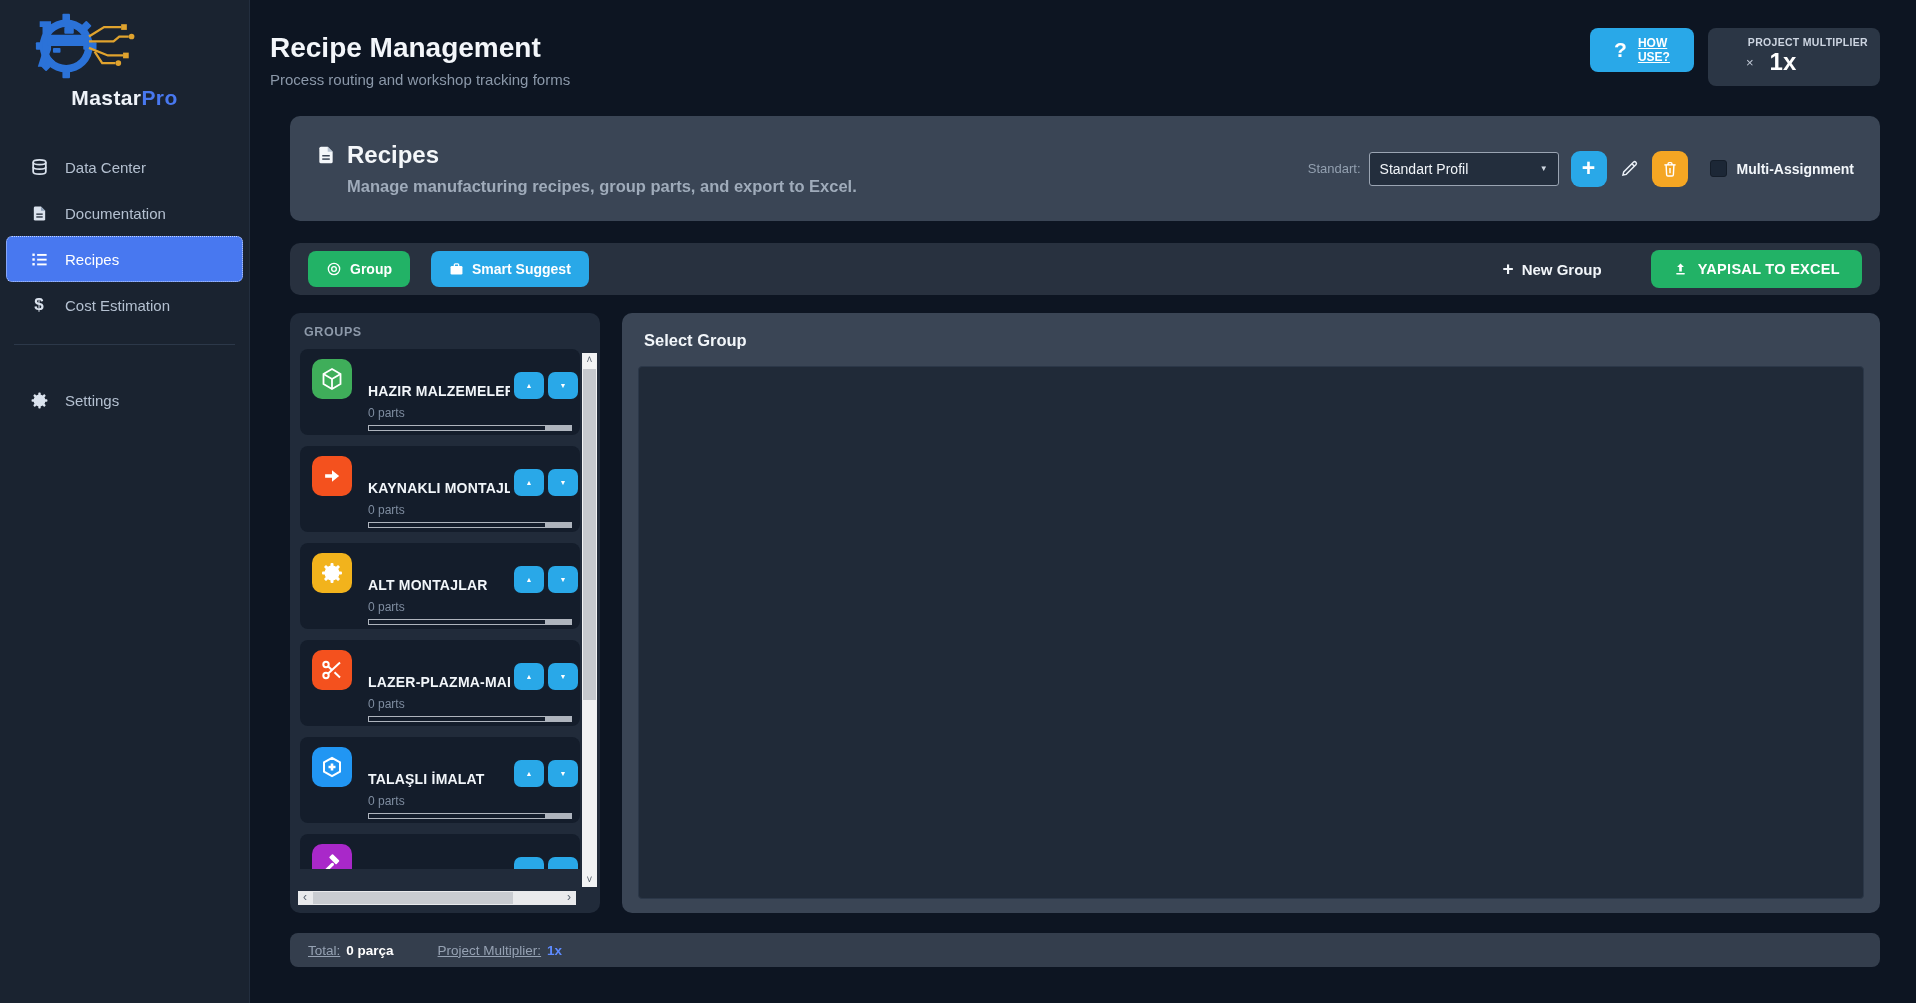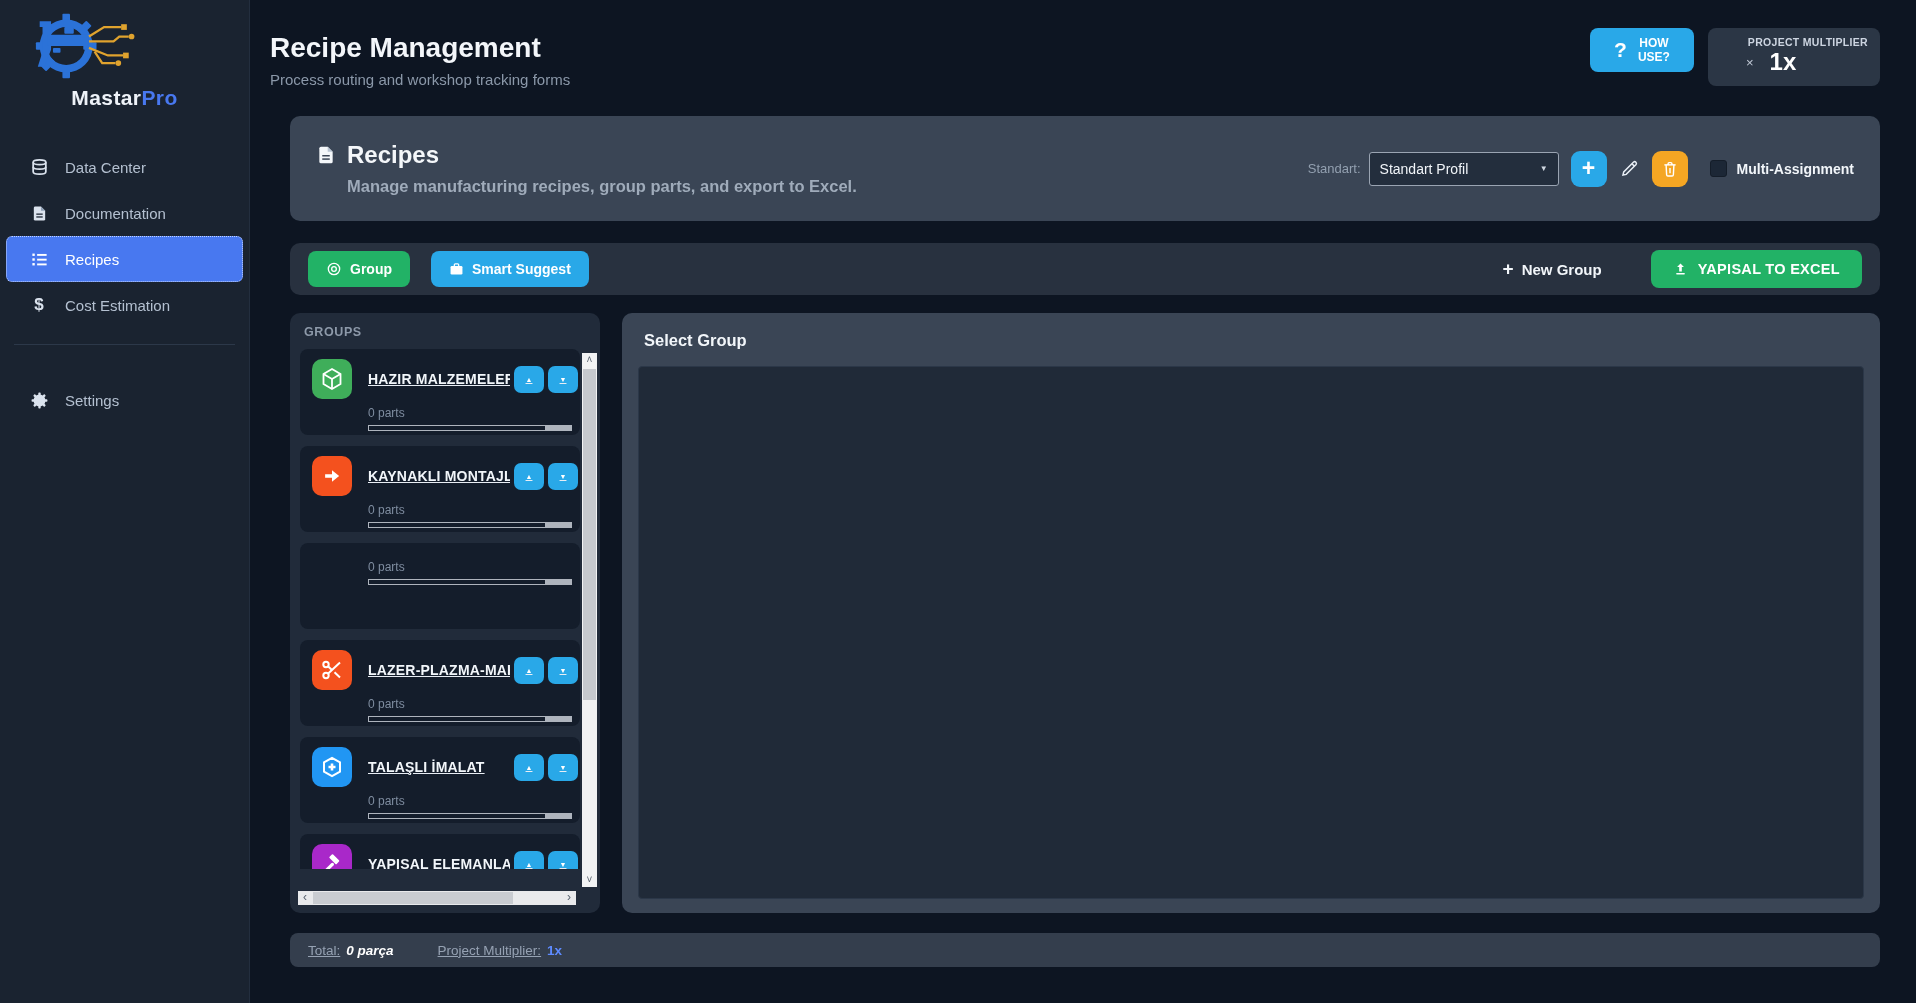--- a/index.html
+++ b/index.html
@@ -21,21 +21,21 @@
   .settings-row { margin-top:16px; }
 
   
   .main { flex:1; padding:0 36px 0 20px; }
   .page-header { display:flex; justify-content:space-between; align-items:flex-start; padding-top:32px; }
   .page-title { font-size:28px; font-weight:800; color:#f3f6fa; }
   .page-subtitle { margin-top:7px; font-size:15px; color:#8b98a9; }
   .header-right { display:flex; gap:14px; align-items:flex-start; margin-top:-4px; }
   .how-btn { width:104px; height:44px; background:#29a8e8; border:none; border-radius:8px; color:#fff; display:flex; align-items:center; justify-content:center; gap:11px; cursor:pointer; }
   .how-q { font-size:21px; font-weight:800; }
-  .how-lines { font-size:12px; font-weight:800; line-height:1.2; text-align:center; }
+  .how-lines { font-size:12px; font-weight:800; line-height:1.2; text-align:left;text-decoration:underline; }
   .mult-card { width:172px; height:58px; background:#2b3645; border-radius:8px; padding:8px 12px 6px; }
   .mult-label { font-size:10.5px; font-weight:800; letter-spacing:.3px; color:#cdd5e1; text-align:right; }
   .mult-row { display:flex; align-items:center; gap:16px; padding-left:26px; margin-top:0; }
   .mult-x { font-size:13px; color:#c2cad6; }
   .mult-val { font-size:24px; font-weight:800; color:#ffffff; }
 
   
   .recipes-panel { margin-left:20px; margin-top:28px; height:105px; background:#3a4555; border-radius:10px; display:flex; align-items:center; justify-content:space-between; padding:0 26px 0 26px; }
   .rp-left { display:flex; flex-direction:column; }
   .rp-title-row { display:flex; align-items:center; gap:11px; }
@@ -62,21 +62,21 @@
   .ng-plus { font-size:19px; font-weight:600; }
   .btn-export { height:38px; font-size:14.5px; font-weight:800; letter-spacing:.3px; gap:10px; padding:0 22px; }
 
   
   .content { margin-left:20px; margin-top:18px; display:flex; gap:22px; height:600px; }
 
   .groups-panel { width:310px; min-width:310px; background:#212b3a; border-radius:10px; position:relative; padding:12px 0 0 10px; }
   .groups-title { font-size:12.5px; font-weight:700; letter-spacing:.6px; color:#8d99a9; margin:0 0 10px 4px; }
   .groups-list { width:280px; height:520px; overflow:hidden; }
   .g-card { background:#141d2b; border-radius:8px; height:86px; margin-bottom:11px; padding:10px 2px 0 12px; }
-  .g-row { display:flex; align-items:center;text-decoration:underline; }
+  .g-row { display:flex; align-items:flex-end; }
   .g-icon { width:40px; height:40px; min-width:40px; border-radius:10px; display:flex; align-items:center; justify-content:center; }
   .g-name { flex:1; padding-left:16px; font-size:14px; font-weight:800; color:#f2f6fa; white-space:nowrap; overflow:hidden; letter-spacing:.2px; }
   .g-btn { width:30px; height:27px; min-width:30px; background:#29a8e8; border:none; border-radius:7px; color:#fff; font-size:7px; cursor:pointer; margin-left:4px; display:flex; align-items:center; justify-content:center; }
   .g-parts { font-size:12px; color:#7f8da0; margin:7px 0 5px 56px; }
   .g-minibar { height:6px; margin:0 6px 0 56px; border:1px solid #aeb4bd; position:relative; }
   .g-minibar .thumb { position:absolute; right:0; top:0; height:100%; width:26px; background:#aeb4bd; }
 
   .v-scroll { position:absolute; top:40px; right:3px; bottom:26px; width:15px; background:#f2f3f4; }
   .v-scroll .arr { position:absolute; left:0; width:100%; text-align:center; color:#5a6470; font-size:10px; line-height:14px; cursor:pointer; }
   .v-scroll .arr.up { top:0; } .v-scroll .arr.down { bottom:0; }
@@ -86,21 +86,21 @@
   .h-scroll .arr.left { left:0; } .h-scroll .arr.right { right:0; }
   .h-scroll .thumb { position:absolute; top:1px; bottom:1px; left:15px; width:200px; background:#c9ccd1; cursor:grab; }
 
   .select-panel { flex:1; background:#3a4555; border-radius:10px; padding:16px 16px 14px; display:flex; flex-direction:column; }
   .sp-title { font-size:16.5px; font-weight:800; color:#f2f6fa; margin:2px 0 16px 6px; }
   .sp-inner { flex:1; background:#202a38; border:1px solid #2b3748; border-radius:4px; }
 
   
   .footer-bar { margin-left:20px; margin-top:20px; height:34px; background:#343e4d; border-radius:8px; display:flex; align-items:center; padding:0 18px; font-size:13.5px; }
   .f-muted { color:#96a2b3;text-decoration:underline; }
-  .f-strong { color:#ffffff; font-weight:800; margin-left:6px;font-style:italic; }
+  .f-strong { color:#ffffff; font-weight:800; margin-left:6px; }
   .f-gap { margin-left:44px; }
   .f-blue { color:#5e8bff; font-weight:800; margin-left:6px; }
 
   svg { display:block; }
 </style>
 </head>
 <body>
 
 <div class="app">
 
@@ -344,20 +344,38 @@
                   <span>▼</span>
                 </button>
             </div>
             <div class="g-parts">0 parts</div>
             <div class="g-minibar">
                 <div class="thumb"></div>
               </div>
           </div>
 
           <div class="g-card">
+            <div class="g-row">
+              <span class="g-icon" style="background: rgb(242, 179, 28);">
+                <svg width="24" height="24" viewBox="0 0 24 24" fill="#fff">
+                    <rect x="10.5" y="2" width="3" height="20" rx="1"></rect>
+                    <rect x="10.5" y="2" width="3" height="20" rx="1" transform="rotate(45 12 12)"></rect>
+                    <rect x="10.5" y="2" width="3" height="20" rx="1" transform="rotate(90 12 12)"></rect>
+                    <rect x="10.5" y="2" width="3" height="20" rx="1" transform="rotate(135 12 12)"></rect>
+                    <path fill-rule="evenodd" d="M12 4.5a7.5 7.5 0 1 0 0 15 7.5 7.5 0 0 0 0-15zm0 4.3a3.2 3.2 0 1 1 0 6.4 3.2 3.2 0 0 1 0-6.4z"></path>
+                  </svg>
+              </span>
+              <span class="g-name">ALT MONTAJLAR</span>
+              <button class="g-btn">
+                  <span>▲</span>
+                </button>
+              <button class="g-btn">
+                  <span>▼</span>
+                </button>
+            </div>
             <div class="g-parts">0 parts</div>
             <div class="g-minibar">
                 <div class="thumb"></div>
               </div>
           </div>
 
           <div class="g-card">
             <div class="g-row">
               <span class="g-icon" style="background: rgb(244, 81, 30);">
                 <svg width="24" height="24" viewBox="0 0 24 24" fill="none" stroke="#fff" stroke-width="2">

